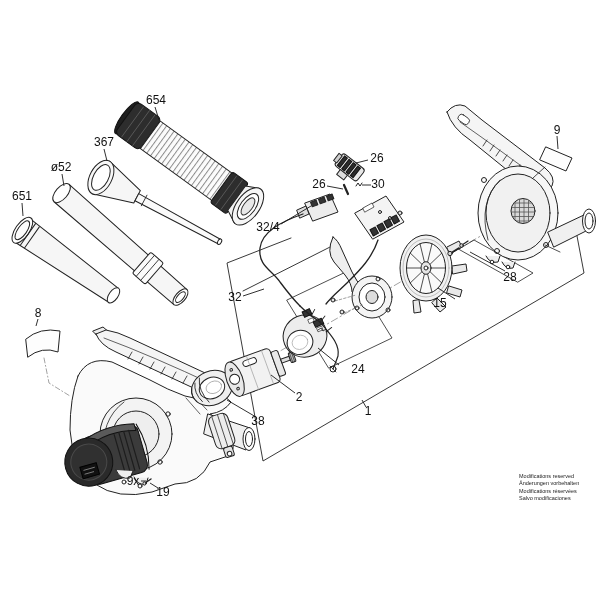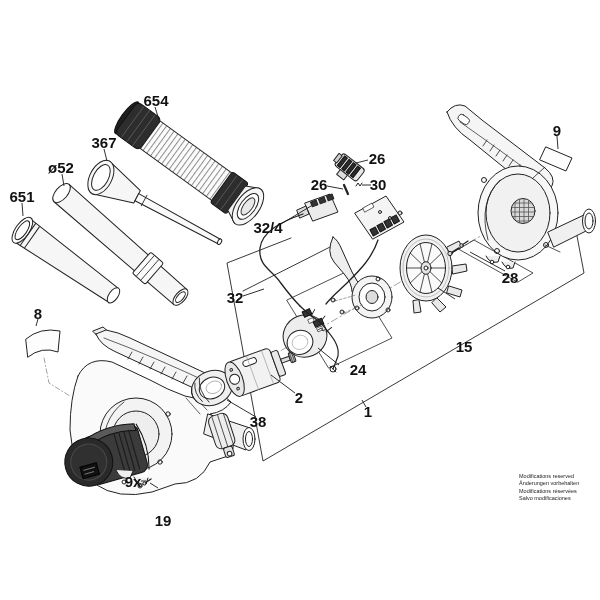--- a/index.html
+++ b/index.html
@@ -1,19 +1,19 @@
 <!DOCTYPE html>
 <html><head>
 <meta charset="utf-8">
 <style>
   html,body{margin:0;padding:0;background:#fff;}
   .canvas{position:relative;width:600px;height:600px;background:#fff;overflow:hidden;
           font-family:"Liberation Sans",sans-serif;}
   .canvas svg{position:absolute;left:0;top:0;}
-  .callout{position:absolute;font-weight:bold;font-size:15px;color:#111;
+  .callout{position:absolute;font-weight:normal;font-size:12px;color:#111;
            transform:translate(-50%,-50%);white-space:nowrap;}
   #leader-svg line{stroke:#1a1a1a;stroke-width:0.9;}
   .notices{position:absolute;left:519px;top:473px;font-size:5.5px;line-height:7.4px;
            color:#222;letter-spacing:0;}
 </style>
 </head>
 <body>
 
 <div class="canvas">
 
@@ -291,27 +291,27 @@
       <div class="callout" style="left: 61px; top: 167px;">ø52</div>
       <div class="callout" style="left: 22px; top: 196px;">651</div>
       <div class="callout" style="left: 38px; top: 313px;">8</div>
       <div class="callout" style="left: 557px; top: 130px;">9</div>
       <div class="callout" style="left: 377px; top: 158px;">26</div>
       <div class="callout" style="left: 319px; top: 184px;">26</div>
       <div class="callout" style="left: 378px; top: 184px;">30</div>
       <div class="callout" style="left: 268px; top: 227px;">32/4</div>
       <div class="callout" style="left: 235px; top: 297px;">32</div>
       <div class="callout" style="left: 510px; top: 277px; text-align: right;">28</div>
-      <div class="callout" style="left: 464px; top: 303px; margin-top: 43px;">15</div>
+      <div class="callout" style="left: 440px; top: 303px;">15</div>
       <div class="callout" style="left: 358px; top: 369px;">24</div>
       <div class="callout" style="left: 299px; top: 397px;">2</div>
       <div class="callout" style="left: 258px; top: 421px;">38</div>
       <div class="callout" style="left: 368px; top: 411px;">1</div>
       <div class="callout" style="left: 133px; top: 481px;">9x</div>
-      <div class="callout" style="left: 163px; top: 492px; margin-top: 28px;">19</div>
+      <div class="callout" style="left: 163px; top: 492px;">19</div>
     </div>
 
 <div class="notices">
   <div>Modifications reserved</div>
   <div>Änderungen vorbehalten</div>
   <div>Modifications réservées</div>
   <div>Salvo modificaciones</div>
 </div>
 
 </div>

